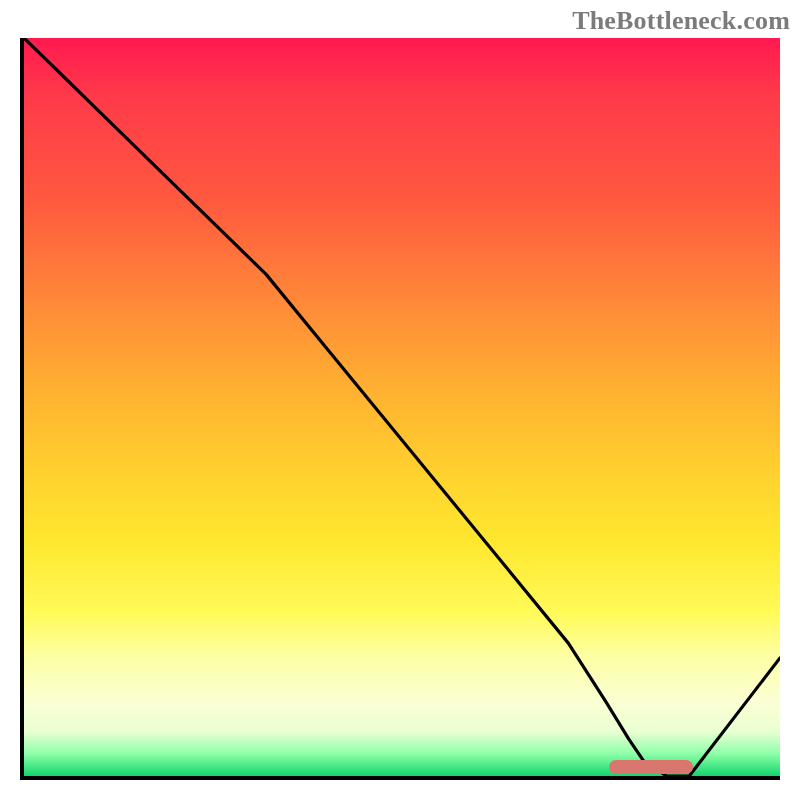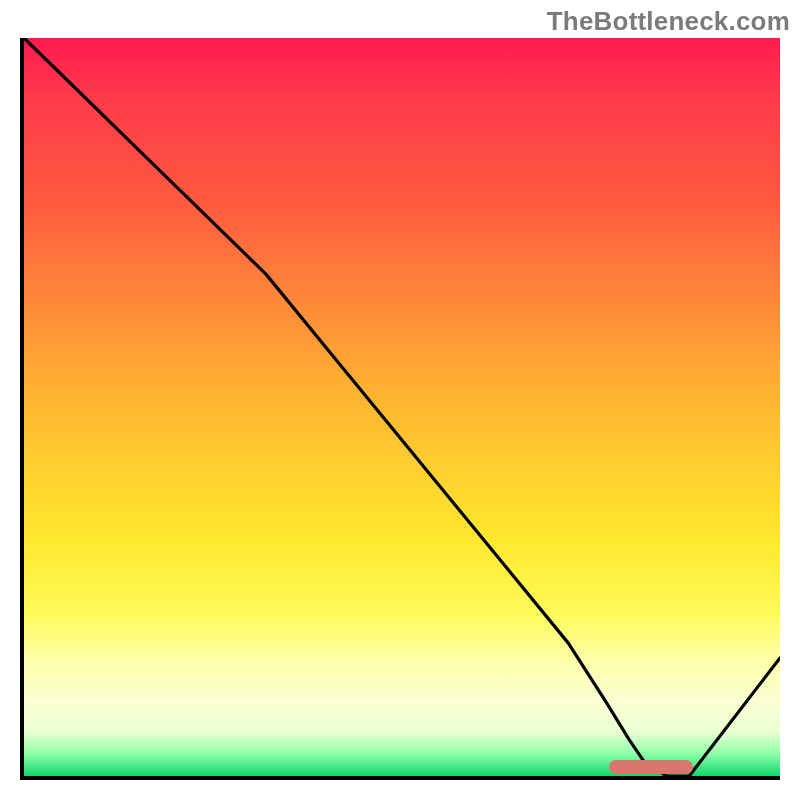--- a/index.html
+++ b/index.html
@@ -2,21 +2,21 @@
 <html><head>
 <meta charset="utf-8">
 <style>
   * { margin: 0; padding: 0; box-sizing: border-box; }
   html, body { width: 800px; height: 800px; overflow: hidden; background: #fff; }
   .wrap { position: relative; width: 800px; height: 800px; }
   .watermark {
     position: absolute;
     top: 6px;
     right: 10px;
-    font-family: Liberation Sans, sans-serif;
+    font-family: Liberation Serif, serif;
     font-size: 26px;
     font-weight: 600;
     color: #7b7b7b;
     letter-spacing: 0.2px;
   }
   .plot {
     position: absolute;
     left: 20px;
     top: 38px;
     width: 760px;

